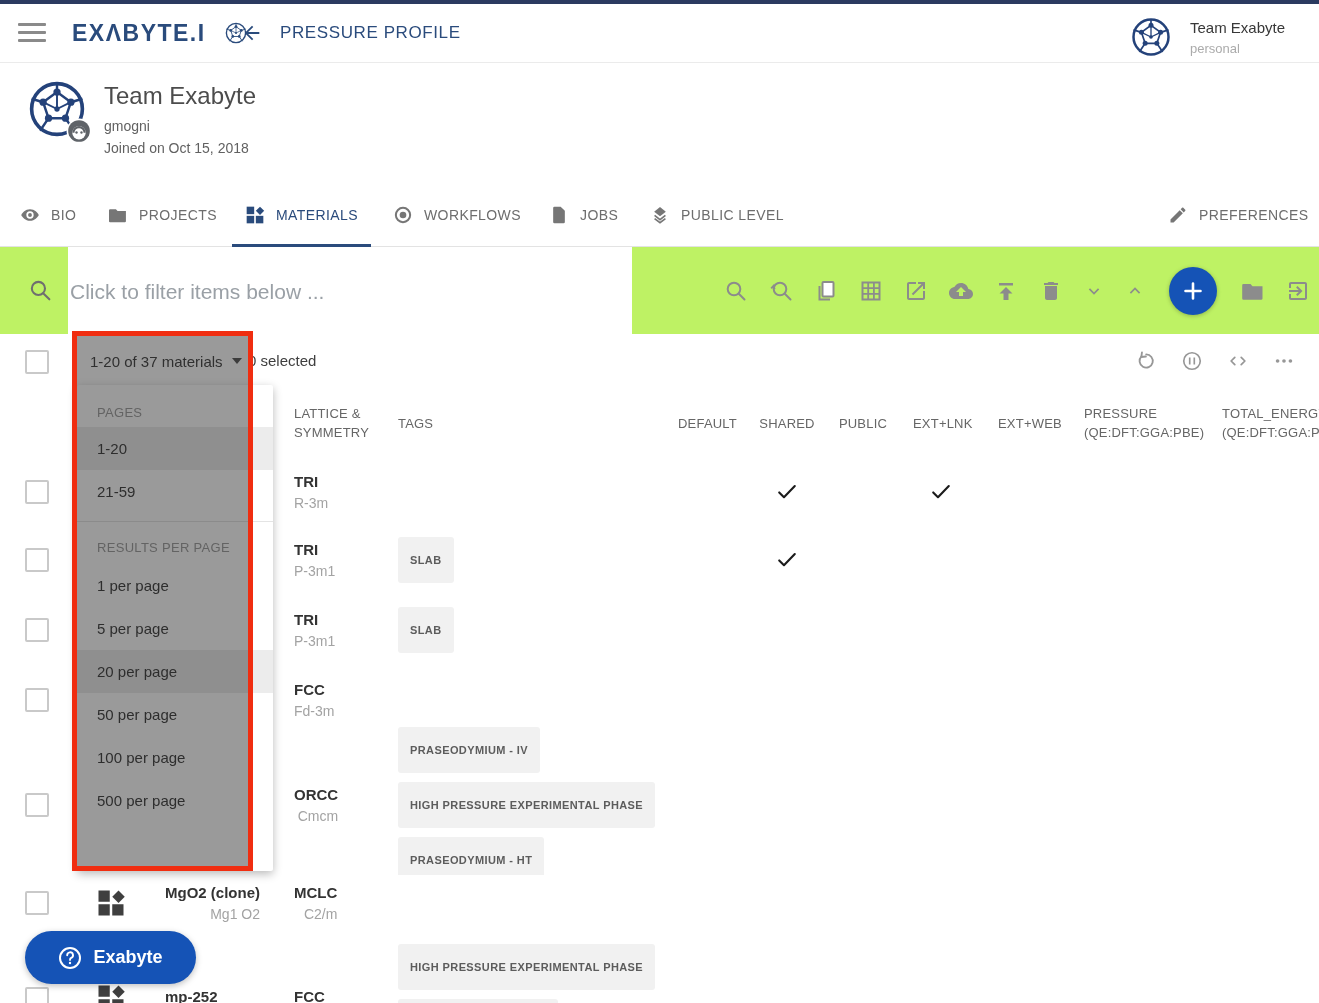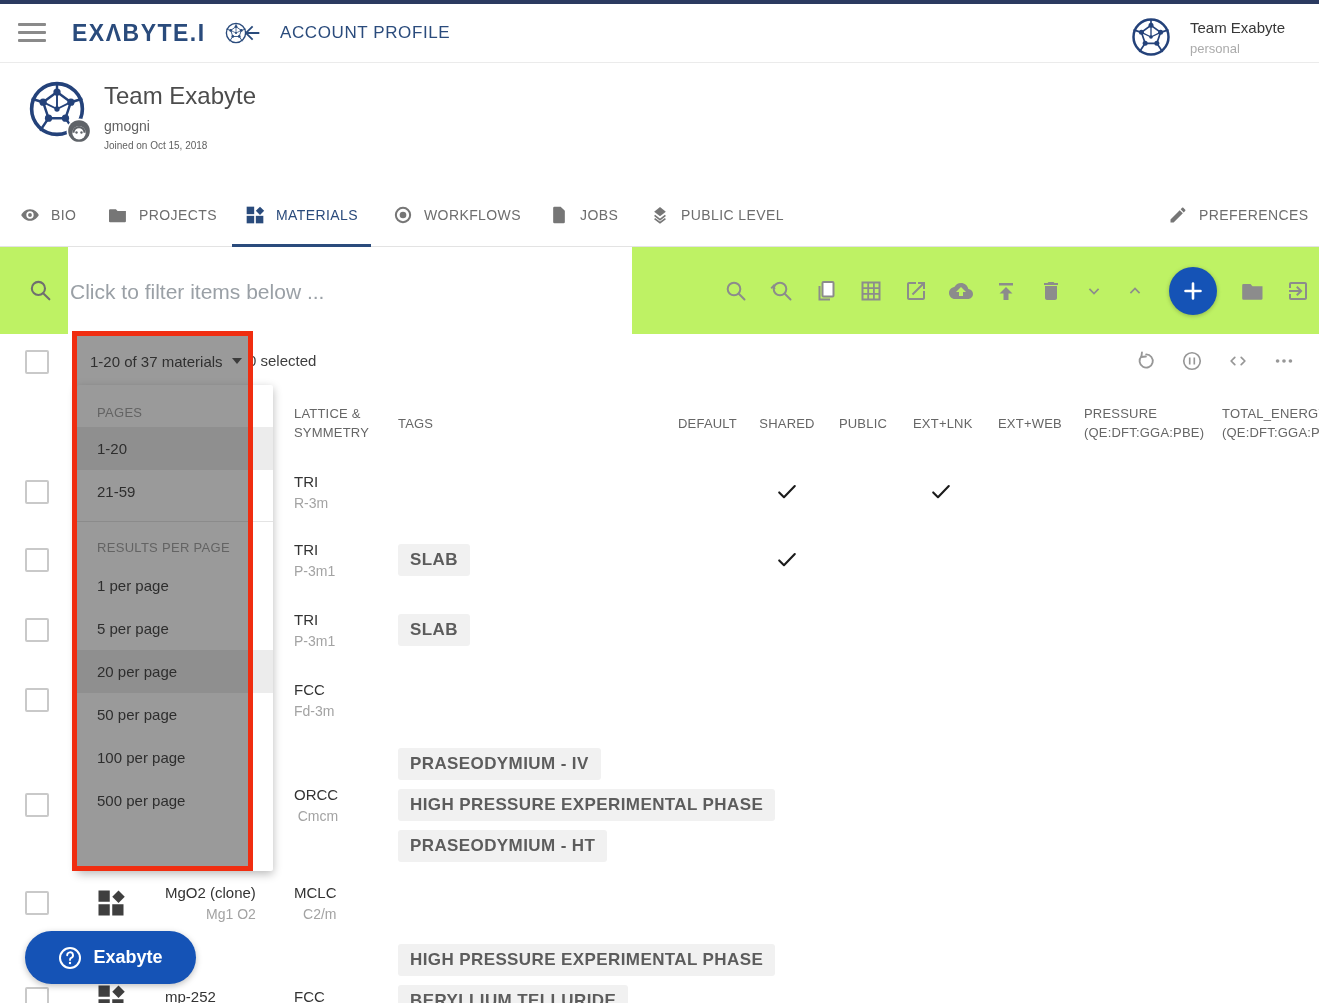--- a/index.html
+++ b/index.html
@@ -17,21 +17,21 @@
   .page-title{position:absolute;left:280px;top:0;height:58px;line-height:58px;font-size:17px;color:#2a4b7c;letter-spacing:.6px;}
   .topuser-avatar{position:absolute;left:1131px;top:13px;width:40px;height:40px;color:#24427a;}
   .topuser-name{position:absolute;left:1190px;top:15px;font-size:15px;color:#383838;}
   .topuser-type{position:absolute;left:1190px;top:37px;font-size:13px;color:#ababab;}
   
   .profile{position:absolute;left:0;top:63px;width:100%;height:121px;background:#fff;}
   .big-avatar{position:absolute;left:28px;top:17px;width:58px;height:58px;color:#24427a;}
   .face-badge{position:absolute;right:-6px;bottom:-6px;width:26px;height:26px;}
   .profile-name{position:absolute;left:104px;top:19px;font-size:24px;color:#4c4c4c;}
   .profile-user{position:absolute;left:104px;top:55px;font-size:14px;color:#616161;}
-  .profile-joined{position:absolute;left:104px;top:77px;font-size:10px;color:#616161;}
+  .profile-joined{position:absolute;left:104px;top:77px;font-size:14px;color:#616161;}
   
   .tabs{position:absolute;left:0;top:184px;width:100%;height:62px;border-bottom:1px solid #e3e3e3;background:#fff;}
   .tab{position:absolute;top:0;height:62px;display:flex;align-items:center;gap:11px;padding:0 13px;
        font-size:14px;color:#6d6d6d;letter-spacing:.4px;cursor:pointer;white-space:nowrap;}
   .tab .ticon{width:20px;height:20px;color:#767676;}
   .tab.active{color:#2a4b7c;}
   .tab.active .ticon{color:#2a4b7c;}
   .tab.active::after{content:'';position:absolute;left:0;right:0;bottom:-1px;height:3px;background:#2a4b7c;}
   
   .filterbar{position:absolute;left:0;top:247px;width:100%;height:87px;background:#bef264;padding-left:48px;}
@@ -53,25 +53,25 @@
   .caret{width:0;height:0;border-left:5px solid transparent;border-right:5px solid transparent;border-top:6px solid #555;}
   .selected-label{position:absolute;left:248px;top:0;height:54px;line-height:54px;font-size:15px;color:#3e3e3e;}
   .ctrl-icons{position:absolute;right:24px;top:0;height:54px;display:flex;align-items:center;gap:24px;}
   .cicon{width:22px;height:22px;color:#979797;cursor:pointer;}
   
   .thead{position:absolute;left:0;top:388px;width:100%;height:70px;border-bottom:1px solid #e8e8e8;background:#fff;}
   .th{position:absolute;top:50%;transform:translateY(-50%);font-size:13px;color:#666;line-height:19px;letter-spacing:.2px;white-space:nowrap;}
   .th.c{width:56px;text-align:center;}
   .trow{position:absolute;left:0;width:100%;border-bottom:1px solid #ededed;background:#fff;}
   .vcenter{position:absolute;top:50%;transform:translateY(-50%);}
-  .lat-main,.name-main{font-size:15px;font-weight:400;color:#333;}
+  .lat-main,.name-main{font-size:15px;font-weight:700;color:#333;}
   .lat-sub,.name-sub{font-size:14px;color:#a3a3a3;margin-top:5px;text-align:right;}
   .c-tags{position:absolute;left:398px;display:flex;flex-direction:column;gap:9px;}
-  .tag{background:#f1f1f1;color:#5c5c5c;font-size:17px;font-weight:700;letter-spacing:.4px;
-       padding:6px 12px;border-radius:3px;white-space:nowrap;width:max-content;}
+  .tag{background:#f1f1f1;color:#5c5c5c;font-size:11px;font-weight:700;letter-spacing:.4px;
+       padding:17px 12px;border-radius:3px;white-space:nowrap;width:max-content;}
   .c-flag{position:absolute;top:50%;transform:translateY(-50%);width:56px;display:flex;justify-content:center;}
   .check{width:22px;height:22px;color:#1b1b1b;}
   .mat-icon{width:30px;height:30px;color:#3f3f3f;}
   
   .menu{position:absolute;left:77px;top:385px;width:196px;height:486px;background:#fff;z-index:50;
         border-radius:2px;box-shadow:0 3px 10px rgba(0,0,0,.28);padding-top:12px;box-sizing:border-box;}
   .menu-header{height:30px;padding-left:20px;display:flex;align-items:center;font-size:13px;color:#9b9b9b;letter-spacing:.3px;}
   .menu-header.second{height:34px;}
   .menu-item{height:43px;padding-left:20px;display:flex;align-items:center;font-size:15px;color:#3a3a3a;cursor:pointer;}
   .menu-item.hl{background:#ececec;}
@@ -133,21 +133,21 @@
       <span class="logo-text">EXΛBYTE.I</span>
       <svg viewBox="0 0 48 48" width="22" height="22">
           <use href="#ball"></use>
         </svg>
     </div>
     <div class="back-arrow">
       <svg viewBox="0 0 24 24" width="22" height="22" fill="currentColor">
           <path d="M20 11H7.8l5.6-5.6L12 4l-8 8 8 8 1.4-1.4L7.8 13H20v-2z"></path>
         </svg>
     </div>
-    <div class="page-title">ACCOUNT PROFILE</div>
+    <div class="page-title">PRESSURE PROFILE</div>
     <svg class="topuser-avatar" viewBox="0 0 48 48">
         <use href="#ball"></use>
       </svg>
     <div class="topuser-name">Team Exabyte</div>
     <div class="topuser-type">personal</div>
   </div>
 
   <div class="profile">
     <div class="big-avatar" style="position:absolute;">
       <svg viewBox="0 0 48 48" width="58" height="58">

